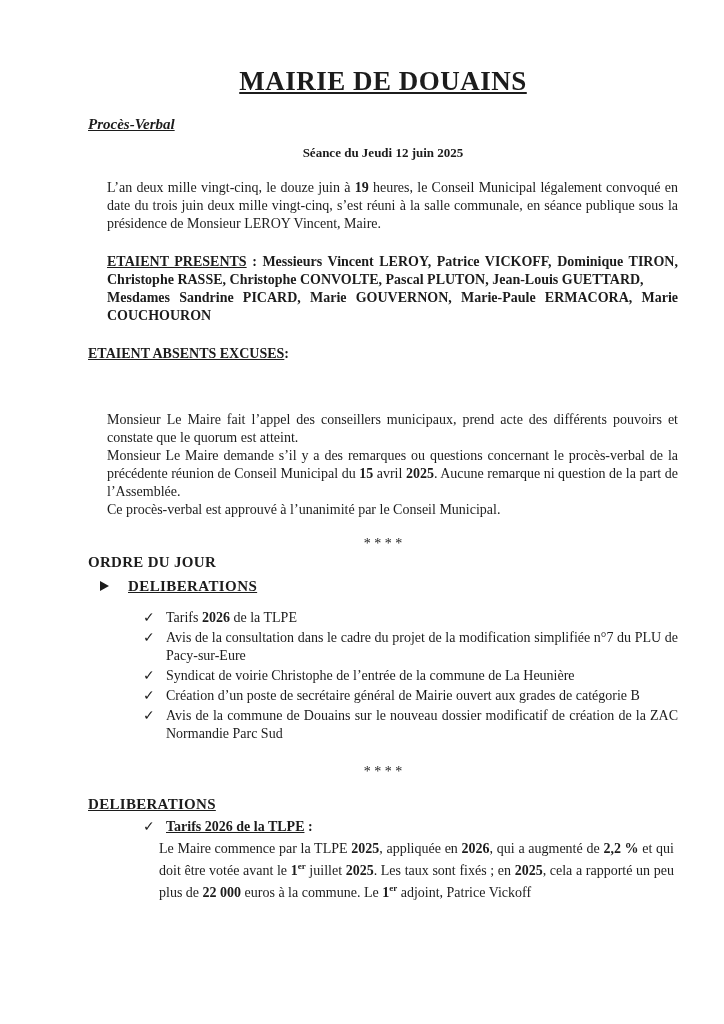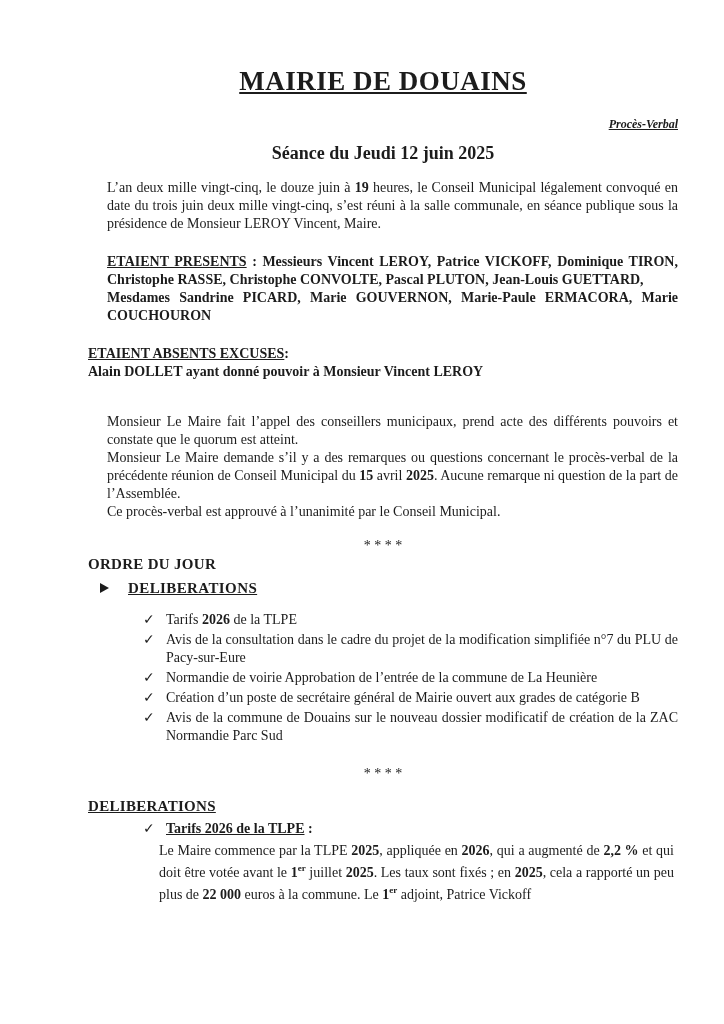--- a/index.html
+++ b/index.html
@@ -13,31 +13,31 @@
     font-family:"Liberation Serif","DejaVu Serif",serif;
     font-size:14px;line-height:18px;
     overflow:hidden;
   }
   .doc-title{
     font-size:27px;line-height:34px;font-weight:bold;
     text-align:center;text-decoration:underline;
     letter-spacing:0.5px;margin:0 0 17px 0;
   }
   .doc-subtitle{
-    font-size:12px;line-height:18px;font-weight:bold;font-style:italic;
-    text-decoration:underline;text-align:right;margin:0 0 11px 0;
+    font-size:15px;line-height:18px;font-weight:bold;font-style:italic;
+    text-decoration:underline;text-align:left;margin:0 0 11px 0;
   }
   .doc-session{
-    font-size:18px;line-height:18px;font-weight:bold;
+    font-size:13px;line-height:18px;font-weight:bold;
     text-align:center;margin:0 0 17px 0;
   }
   .para{margin:0 0 18px 0;}
   .just{text-align:justify;margin-left:19px;}
   .mb20{margin-bottom:20px;}
-  .mb32{margin-bottom:32px;}
+  .mb32{margin-bottom:48px;}
   .mb0{margin-bottom:0;}
   .stars{text-align:center;line-height:14px;margin:0 0 2px 0;}
   .stars2{margin:22px 0 16px 0;}
   .center-head{
     font-size:15px;line-height:18px;font-weight:bold;
     margin:0 0 6px 0;letter-spacing:0.3px;
   }
   .center-head.underlined{text-decoration:underline;margin-bottom:5px;}
   .arrow-row{display:flex;align-items:center;margin:0 0 14px 12px;font-size:15px;line-height:18px;}
   .arrow-icon{
@@ -63,21 +63,21 @@
 <div class="page">
 
   <div class="doc-title">MAIRIE DE DOUAINS</div>
   <div class="doc-subtitle">Procès-Verbal</div>
   <div class="doc-session">Séance du Jeudi 12 juin 2025</div>
 
   <p class="para just mb20"><span>L’an deux mille vingt-cinq, le douze juin à </span><span class="b">19</span><span> heures, le Conseil Municipal légalement convoqué en date du trois juin deux mille vingt-cinq, s’est réuni à la salle communale, en séance publique sous la présidence de Monsieur LEROY Vincent, Maire.</span></p>
 
   <p class="para just mb20"><span class="b i u">ETAIENT PRESENTS</span><span class="b"> : Messieurs Vincent LEROY, Patrice VICKOFF, Dominique TIRON, Christophe RASSE, </span><span class="b i">Christophe CONVOLTE,</span><span class="b"> Pascal PLUTON, Jean-Louis GUETTARD,</span><br><span class="b">Mesdames Sandrine PICARD, </span><span class="b i">Marie GOUVERNON, Marie-Paule ERMACORA, Marie COUCHOURON</span></p>
 
-  <p class="para mb32"><span class="b i u">ETAIENT ABSENTS EXCUSES</span><span class="b i">:</span><br><span class="b i">Alain DOLLET ayant donné pouvoir à Monsieur Vincent LEROY</span></p>
+  <p class="para mb32"><span class="b i u">ETAIENT ABSENTS EXCUSES</span><span class="b i">:</span><br></p>
 
 
   <p class="para just"><span>Monsieur Le Maire fait l’appel des conseillers municipaux, prend acte des différents pouvoirs et constate que le quorum est atteint.</span><br><span>Monsieur Le Maire demande s’il y a des remarques ou questions concernant le procès-verbal de la précédente réunion de Conseil Municipal du </span><span class="b">15</span><span> avril </span><span class="b">2025</span><span>. Aucune remarque ni question de la part de l’Assemblée.</span><br><span>Ce procès-verbal est approuvé à l’unanimité par le Conseil Municipal.</span></p>
 
 
   <div class="stars">* * * *</div>
 
   <div class="center-head">ORDRE DU JOUR</div>
 
   <div class="arrow-row">
@@ -89,21 +89,21 @@
     <li class="check-item">
       <span class="check-icon">✓</span>
       <span class="check-text"><span>Tarifs </span><span class="b">2026</span><span> de la TLPE</span></span>
     </li>
     <li class="check-item">
       <span class="check-icon">✓</span>
       <span class="check-text"><span>Avis de la consultation dans le cadre du projet de la modification simplifiée n°7 du PLU de Pacy-sur-Eure</span></span>
     </li>
     <li class="check-item">
       <span class="check-icon">✓</span>
-      <span class="check-text"><span>Normandie de voirie Approbation de l’entrée de la commune de La Heunière</span></span>
+      <span class="check-text"><span>Syndicat de voirie Christophe de l’entrée de la commune de La Heunière</span></span>
     </li>
     <li class="check-item">
       <span class="check-icon">✓</span>
       <span class="check-text"><span>Création d’un poste de secrétaire général de Mairie ouvert aux grades de catégorie B</span></span>
     </li>
     <li class="check-item">
       <span class="check-icon">✓</span>
       <span class="check-text"><span>Avis de la commune de Douains sur le nouveau dossier modificatif de création de la ZAC Normandie Parc Sud</span></span>
     </li>
   </ul>

